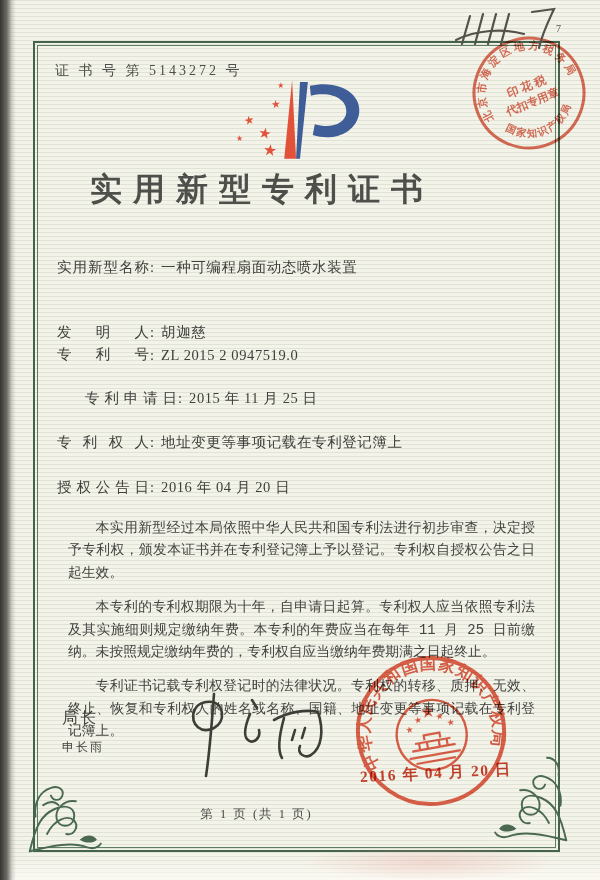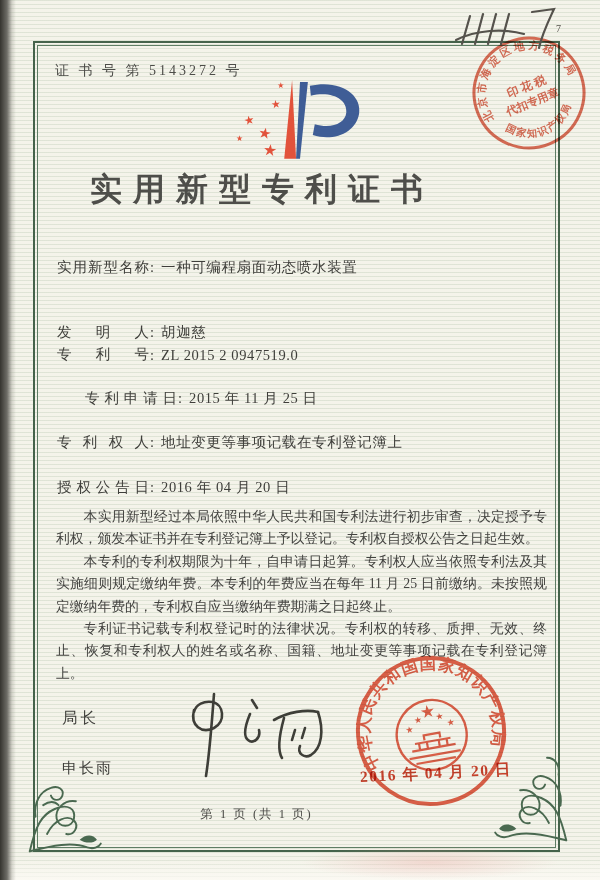--- a/index.html
+++ b/index.html
@@ -59,24 +59,24 @@
     vertical-align:bottom;
   }
   .fieldrow .colon{display:inline-block;margin:0 7px 0 1px;}
   .fieldrow .fvalue{letter-spacing:0.6px;}
   .r0{top:8px;} .r1{top:51px;margin-top:22px;} .r2{top:95px;} .r3{top:139px;margin-left:28px;} .r4{top:183px;} .r5{top:228px;}
 
   .paras{
     position:absolute;left:56px;top:506px;width:491px;z-index:10;
     font-size:13.8px;line-height:22.4px;color:#434340;text-align:justify;
   }
-  .paras p{margin:0;text-indent:2em;}
+  .paras p{margin:12px;text-indent:2em;font-family:Liberation Mono, monospace;}
 
   .signer-title{position:absolute;left:62px;top:708px;font-size:15.5px;letter-spacing:3px;color:#3e3e3a;z-index:10;}
-  .signer-name{position:absolute;left:62px;top:739px;font-size:15px;letter-spacing:2px;color:#3e3e3a;z-index:10;margin-top:20px;}
+  .signer-name{position:absolute;left:62px;top:739px;font-size:12px;letter-spacing:2px;color:#3e3e3a;z-index:10;}
   .signature{position:absolute;left:172px;top:690px;width:160px;height:92px;z-index:11;}
 
   .seal{
     position:absolute;left:351px;top:651px;width:160px;height:160px;z-index:12;
     transform:rotate(-10deg);mix-blend-mode:multiply;opacity:0.93;
   }
   .seal-date{
     position:absolute;left:360px;top:763px;z-index:13;
     font-size:15.5px;letter-spacing:1.5px;color:#cf4530;font-weight:700;
     transform:rotate(-3deg);mix-blend-mode:multiply;

